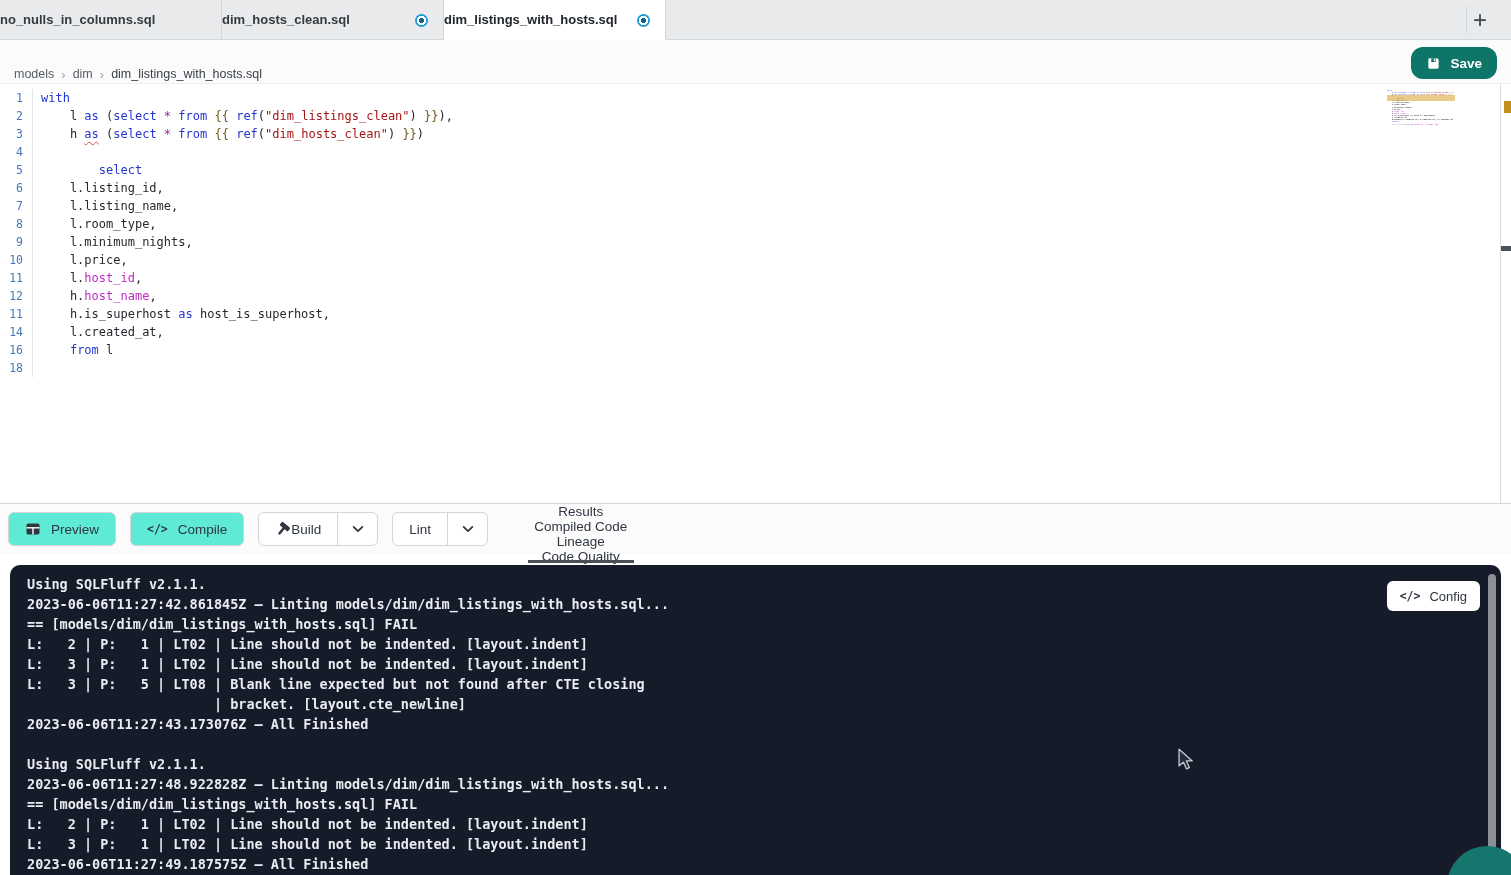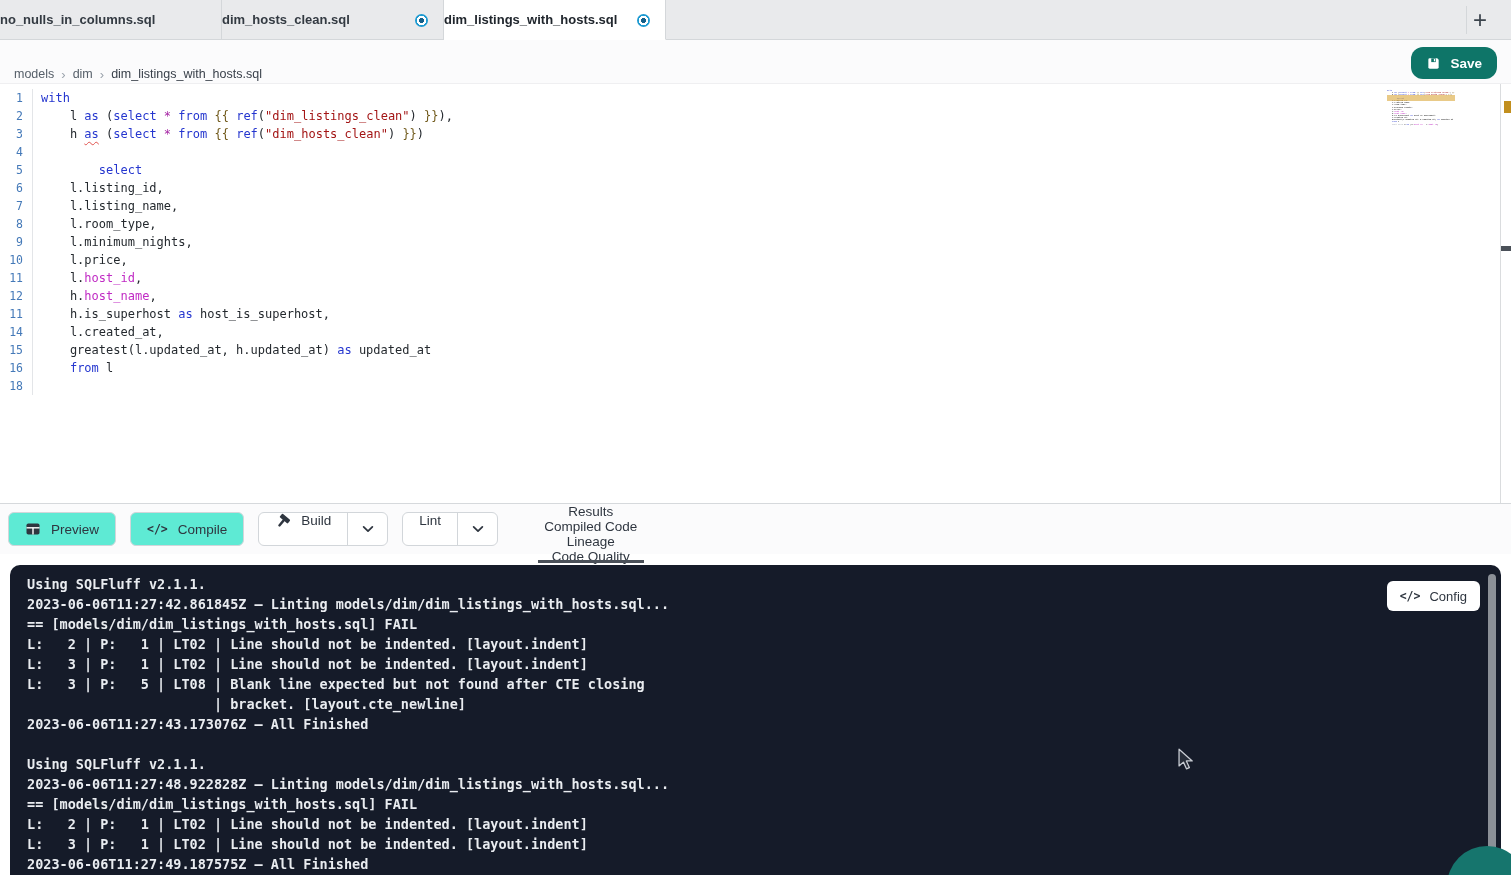--- a/index.html
+++ b/index.html
@@ -66,21 +66,21 @@
 
   
   .toolbar { height:50px; background:#fbfbfc; display:flex; align-items:center; padding:0 8px; }
   .btn, .split { font-family:"Liberation Sans", sans-serif; color:#2f3640; font-size:13.5px; }
   .btn {
     display:flex; align-items:center; gap:10px; background:#5eead4; border:1px solid #d2d6da;
     border-radius:6px; height:34px; padding:0 16px; cursor:pointer;
   }
   .btn + .btn, .btn + .split, .split + .split { margin-left:14px; }
   .split { display:flex; align-items:stretch; background:#fff; border:1px solid #d2d6da; border-radius:6px; height:34px; }
-  .split .main { display:flex; align-items:flex-start; gap:10px; padding:0 16px; cursor:pointer; }
+  .split .main { display:flex; align-items:center; padding:0 16px; cursor:pointer; }
   .split .chev { width:40px; display:flex; align-items:center; justify-content:center; border-left:1px solid #d2d6da; cursor:pointer; }
   .codeglyph { font-family:"DejaVu Sans Mono",monospace; font-weight:700; font-size:11.5px; color:#2f3640; }
   .ptabs { display:flex; margin-left:44px; height:50px; align-items:center;flex-direction:column; }
   .ptab { position:relative; padding:0 2px; margin-right:34px; font-size:13.5px; color:#2f3640; cursor:pointer; height:100%; display:flex; align-items:center; }
   .ptab.active::after { content:""; position:absolute; left:-12px; right:-12px; bottom:1px; height:3px; background:#4a5058; }
 
   
   .terminal {
     position:absolute; left:10px; right:10px; top:565px; height:315px;
     background:#151b29; border-radius:10px 10px 0 0; color:#e9ecf0;
@@ -189,24 +189,20 @@
       </div>
       <div class="cl">
         <span class="ln">11</span>
         <span class="lc"><span>    h.is_superhost </span><span class="tok-kw">as</span><span> host_is_superhost,</span></span>
       </div>
       <div class="cl">
         <span class="ln">14</span>
         <span class="lc"><span>    l.created_at,</span></span>
       </div>
       <div class="cl">
-        <span class="ln">15</span>
-        <span class="lc"><span>    greatest(l.updated_at, h.updated_at) </span><span class="tok-kw">as</span><span> updated_at</span></span>
-      </div>
-      <div class="cl">
         <span class="ln">16</span>
         <span class="lc"><span>    </span><span class="tok-kw">from</span><span> l</span></span>
       </div>
       <div class="cl">
         <span class="ln">18</span>
         <span class="lc">&nbsp;</span>
       </div>
     </div>
 
   <div class="minimap">

